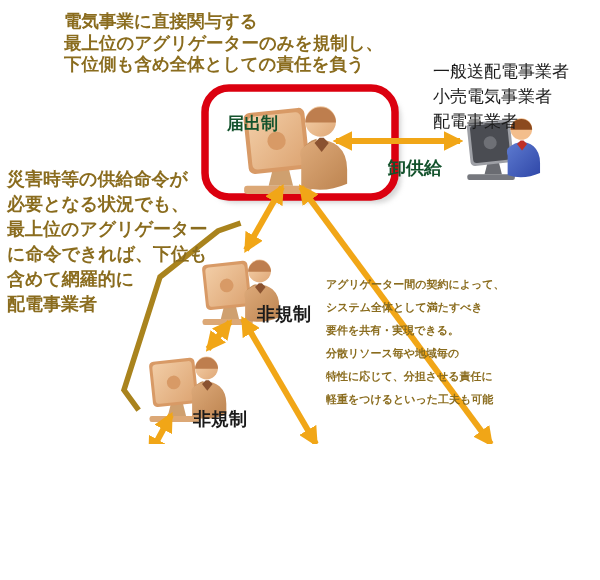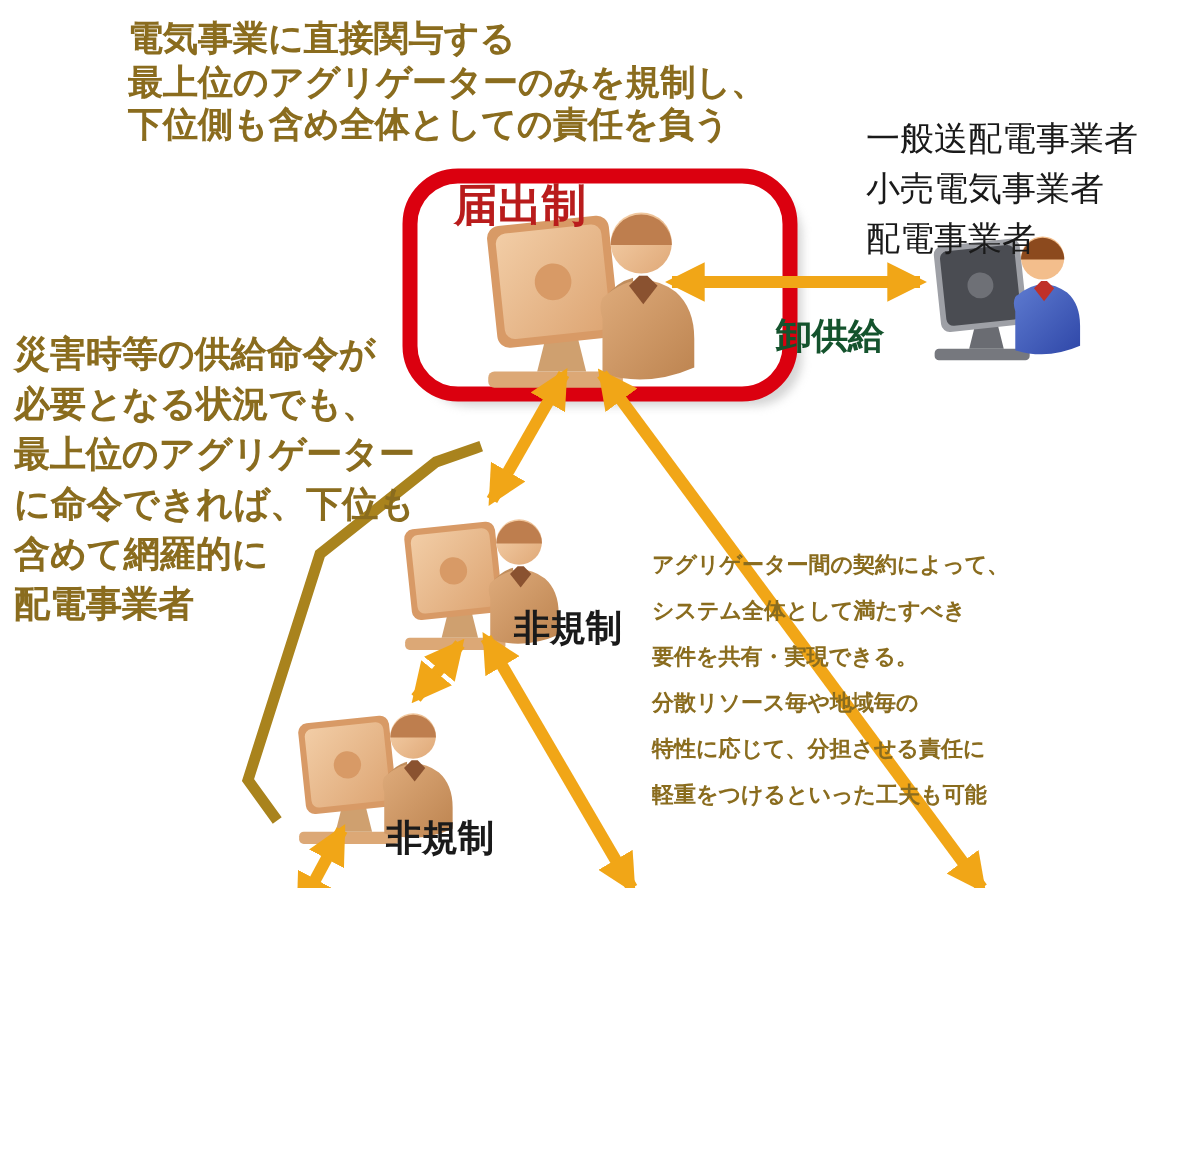--- a/index.html
+++ b/index.html
@@ -1,26 +1,26 @@
 <!DOCTYPE html>
 <html><head>
 <meta charset="utf-8">
 <style>
   html,body{margin:0;padding:0;background:#fff;}
   #canvas{position:relative;width:600px;height:444px;background:#fff;overflow:hidden;
-          font-family:Liberation Mono, monospace;}
+          font-family:Liberation Serif, serif;}
   #scene{position:absolute;left:0;top:0;}
   .anno{position:absolute;white-space:pre-line;font-weight:bold;color:#8a6c1e;}
   .anno.black{color:#1a1a1a;font-weight:normal;margin-top:17px;}
   .badge{position:absolute;font-weight:bold;}
   #txt-top-left{left:64px;top:11px;font-size:17.5px;line-height:21.5px;}
   #txt-top-right{left:433px;top:42px;font-size:17px;line-height:25px;}
   #txt-left{left:7px;top:167px;font-size:18px;line-height:25px;}
   #txt-right{left:326px;top:273px;font-size:11px;line-height:23px;}
-  #lbl-todokede{left:227px;top:88px;font-size:22px;color:#b91c1c;}
+  #lbl-todokede{left:227px;top:112px;font-size:17px;color:#14532d;}
   #lbl-oroshi{left:388px;top:156px;font-size:18px;color:#14532d;}
   #lbl-hikisei1{left:257px;top:302px;font-size:18px;color:#1a1a1a;}
   #lbl-hikisei2{left:193px;top:407px;font-size:18px;color:#1a1a1a;}
 </style>
 </head>
 <body>
 
 <div id="canvas">
 
 <svg id="scene" width="600" height="580" viewBox="0 0 600 580">

